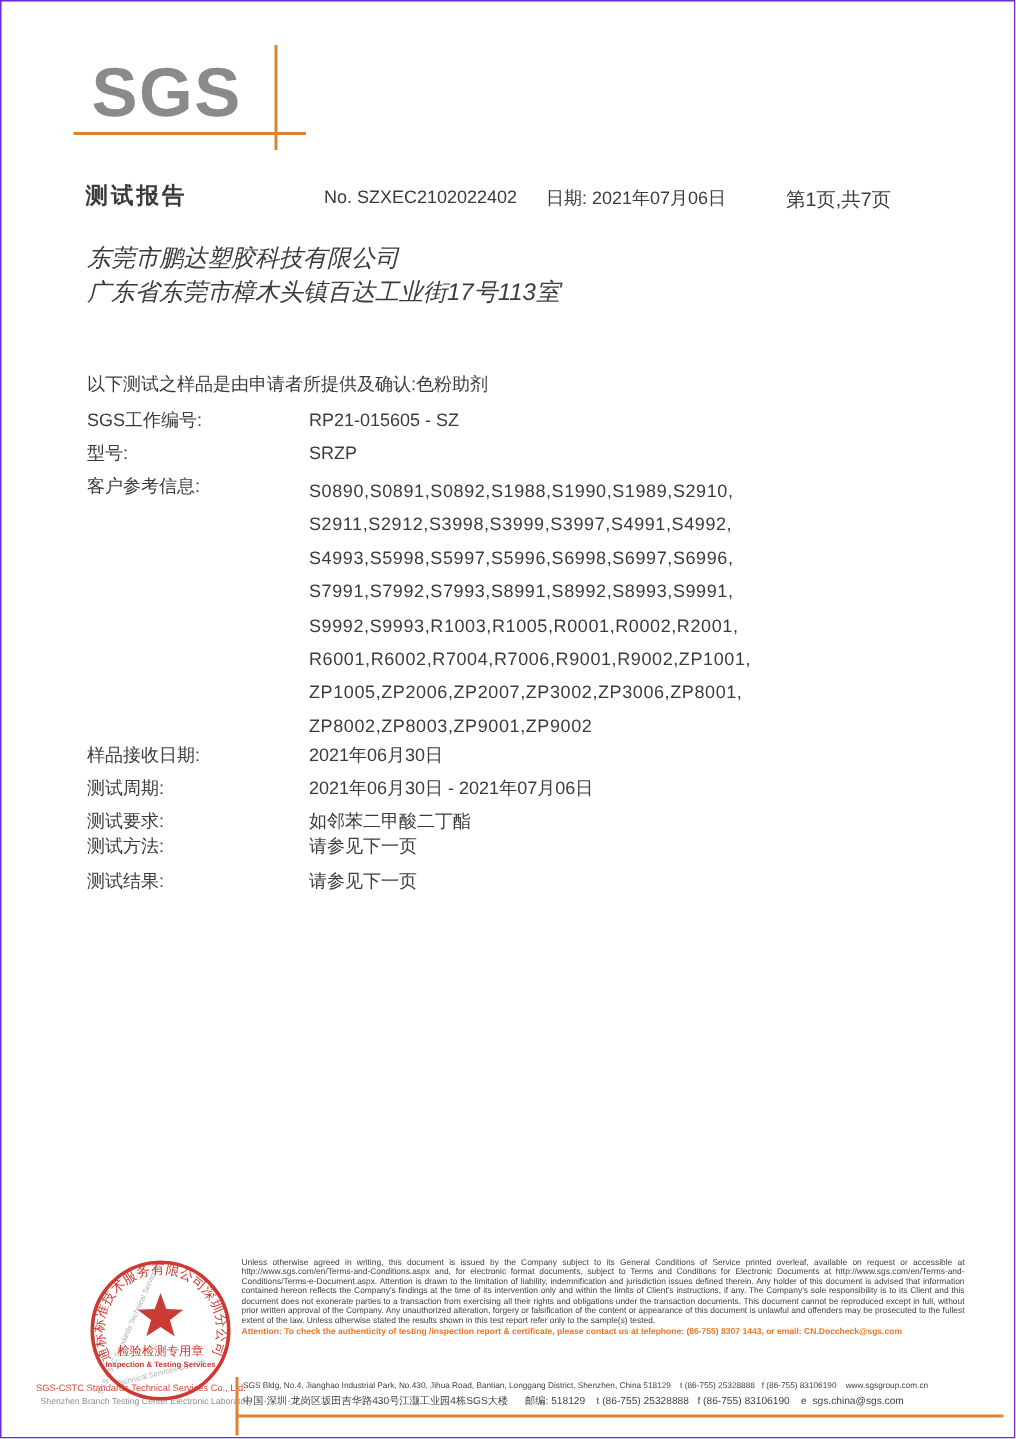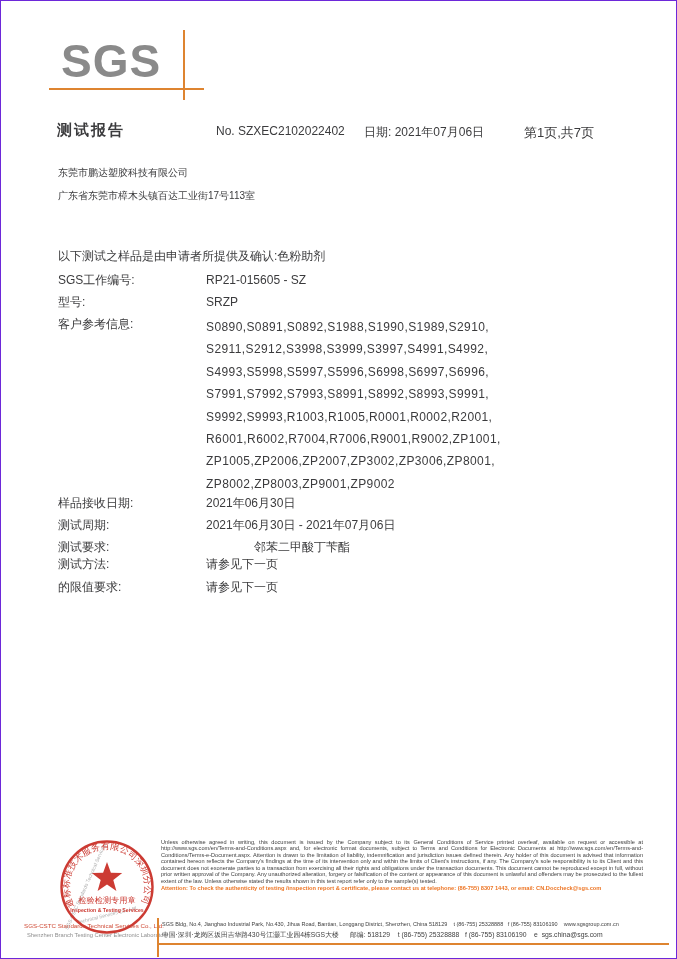--- a/index.html
+++ b/index.html
@@ -14,28 +14,28 @@
   .logo-hline { position:absolute; left:48px; top:87px; width:155px; height:2px; background:#de8430; }
   .logo-vline { position:absolute; left:182px; top:29px; width:2px; height:70px; background:#de8430; }
 
   .title-row { position:absolute; left:0; top:120px; width:677px; height:22px; }
   .doc-title { position:absolute; left:56px; top:0; font-size:15px; font-weight:bold; letter-spacing:2px; }
   .report-no { position:absolute; left:215px; top:3px; font-size:12px;text-align:right; }
   .report-date { position:absolute; left:363px; top:3px; font-size:12px; }
   .page-info { position:absolute; left:523px; top:3px; font-size:13px; }
 
   
-  .company-block { position:absolute; left:57px; top:160px; width:560px; font-size:10px; line-height:23px; }
+  .company-block { position:absolute; left:57px; top:160px; width:560px; font-size:16px; line-height:23px;font-style:italic; }
 
   
   .fields-block { position:absolute; left:57px; top:247px; width:582px; font-size:12px; }
   .intro-line { height:24px; line-height:16px; }
   .row { display:grid; grid-template-columns:148px 1fr; align-items:start; }
   .row.h22 { height:22px; line-height:16px; }
-  .row.h17 { height:17px; line-height:16px;gap:48px; }
+  .row.h17 { height:17px; line-height:16px; }
   .row.h23 { height:23px; line-height:16px; }
   .row.h24 { height:24px; line-height:16px; }
   .ref-lines div { line-height:22.4px; height:22.4px; letter-spacing:0.4px; }
   .ref-row { min-height:22px; }
   .conclusion-text { width:424px; line-height:17px; font-size:11.6px; text-align:justify; }
 
   
   .stamp-wrap { position:absolute; left:20px; top:833px; width:170px; height:126px; }
   .stamp-svg { position:absolute; left:33px; top:0; width:106px; height:106px; }
   .stamp-co  { position:absolute; left:3px;  top:88px; font-size:6.2px; color:#cf4a35; white-space:nowrap; }
@@ -105,30 +105,30 @@
       <span>2021年06月30日</span>
     </div>
 
     <div class="row h22">
       <span>测试周期:</span>
       <span>2021年06月30日 - 2021年07月06日</span>
     </div>
 
     <div class="row h17">
       <span>测试要求:</span>
-      <span>邻苯二甲酸丁苄酯</span>
+      <span>如邻苯二甲酸二丁酯</span>
     </div>
 
     <div class="row h23">
       <span>测试方法:</span>
       <span>请参见下一页</span>
     </div>
 
     <div class="row h24">
-      <span>的限值要求:</span>
+      <span>测试结果:</span>
       <span>请参见下一页</span>
     </div>
 
   </div>
 
   <div class="stamp-wrap">
     <div class="stamp-co">SGS-CSTC Standards Technical Services Co., Ltd.</div>
     <div class="stamp-lab">Shenzhen Branch Testing Center Electronic Laboratory</div>
     <svg class="stamp-svg" viewBox="0 0 106 106">
       <defs>

